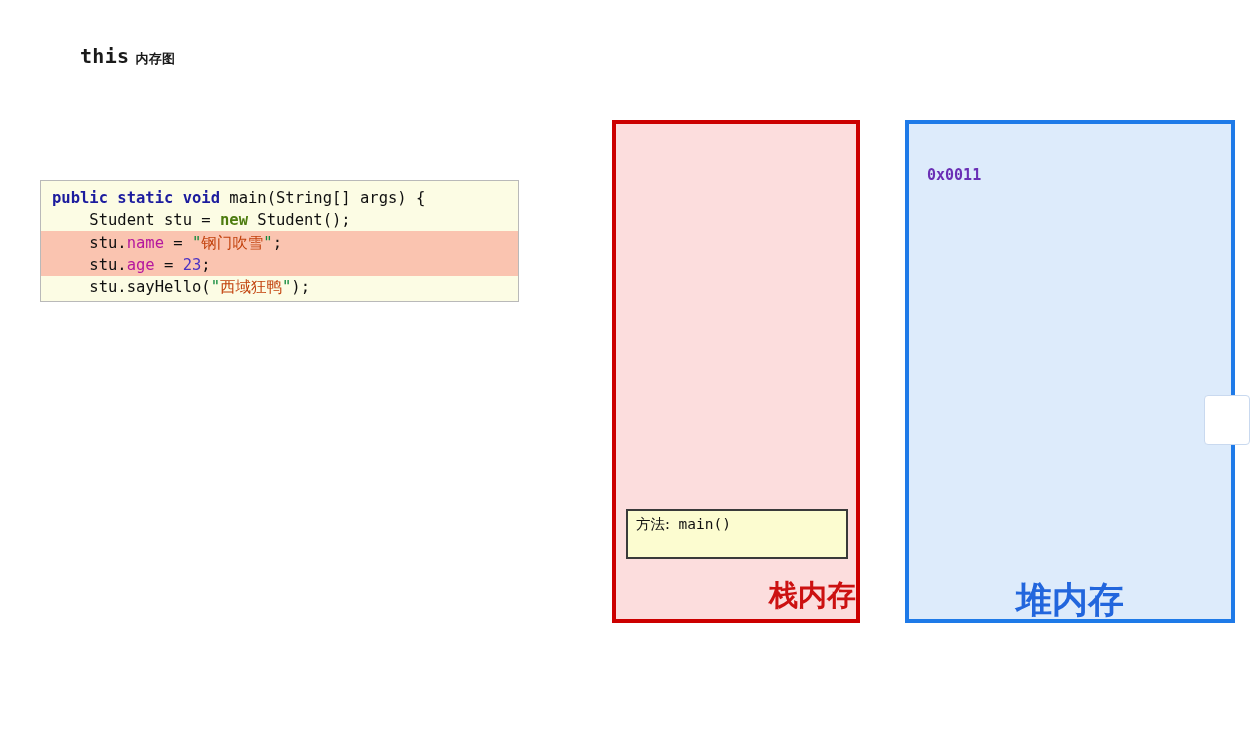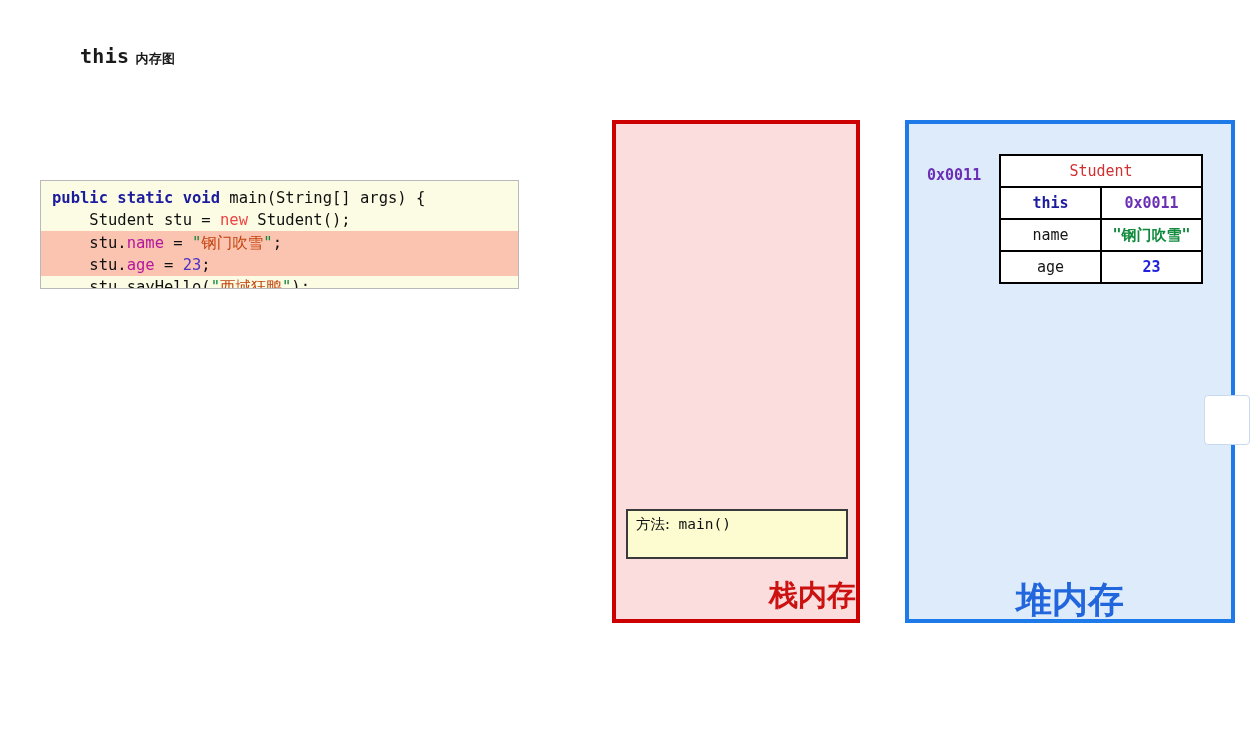--- a/index.html
+++ b/index.html
@@ -36,21 +36,21 @@
     font-weight: bold;
     font-size: 13px;
   }
 
   
   #code-block {
     position: absolute;
     left: 40px;
     top: 180px;
     width: 479px;
-    height: 109px;
+    height: 122px;
     background: #fcfce4;
     border: 1px solid #b9b9b9;
     box-sizing: border-box;
     overflow: hidden;
     font-family: "DejaVu Sans Mono", "Liberation Mono", monospace;
     font-size: 15.5px;
     line-height: 22.3px;
   }
   .code-line {
     position: relative;
@@ -70,21 +70,21 @@
     z-index: 1;
   }
   #code-lines {
     position: absolute;
     left: 0;
     top: 6px;
     width: 479px;
     z-index: 2;
   }
   .kw      { color: #1c1c9e; font-weight: bold; }
-  .kw2     { color: #ef4444; font-weight: normal; }
+  .kw2     { color: #4d7c0f; font-weight: bold; }
   .field   { color: #b5179e; }
   .str     { color: #0f8a3c; }
   .strcjk  { color: #c2410c; font-family: Liberation Serif, serif; }
   .num     { color: #4b32c3; }
   .plain   { color: #101010; }
 
   
   #stack-box {
     position: absolute;
     left: 612px;
@@ -227,35 +227,16 @@
 
 <div id="stack-box">
   <div id="stack-frame">
     <div class="frame-row"><span class="cjk-lbl">方法:</span><span> main()</span></div>
   </div>
   <div id="stack-label">栈内存</div>
 </div>
 
 <div id="heap-box">
   <div id="heap-addr-label">0x0011</div>
-  <table id="object-table">
-    <tbody>
-      <tr>
-        <td class="obj-header" colspan="2">Student</td>
-      </tr>
-      <tr>
-        <td class="key-this">this</td>
-        <td class="val-this">0x0011</td>
-      </tr>
-      <tr>
-        <td class="key-name">name</td>
-        <td class="val-name">"钢门吹雪"</td>
-      </tr>
-      <tr>
-        <td class="key-age">age</td>
-        <td class="val-age">23</td>
-      </tr>
-    </tbody>
-  </table>
   <div id="heap-label">堆内存</div>
 </div>
 
 <div id="edge-box"></div>
 
 </body></html>

